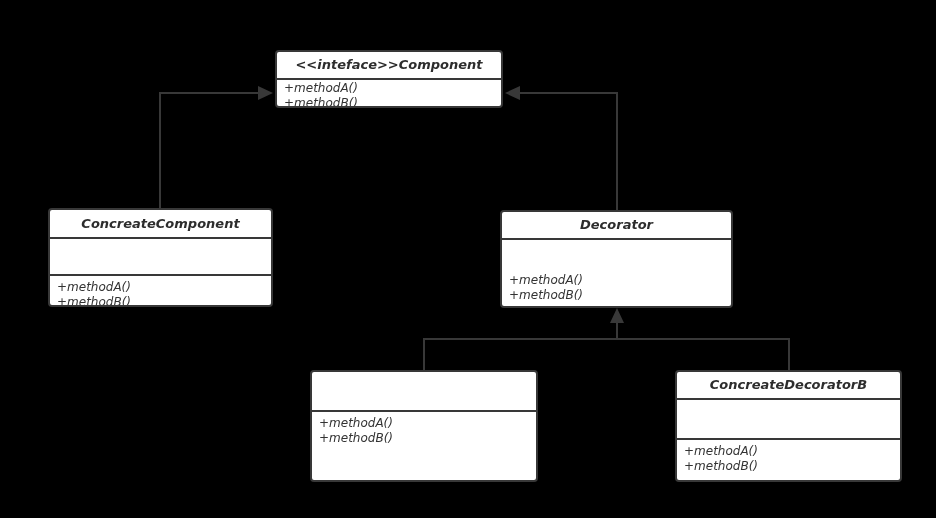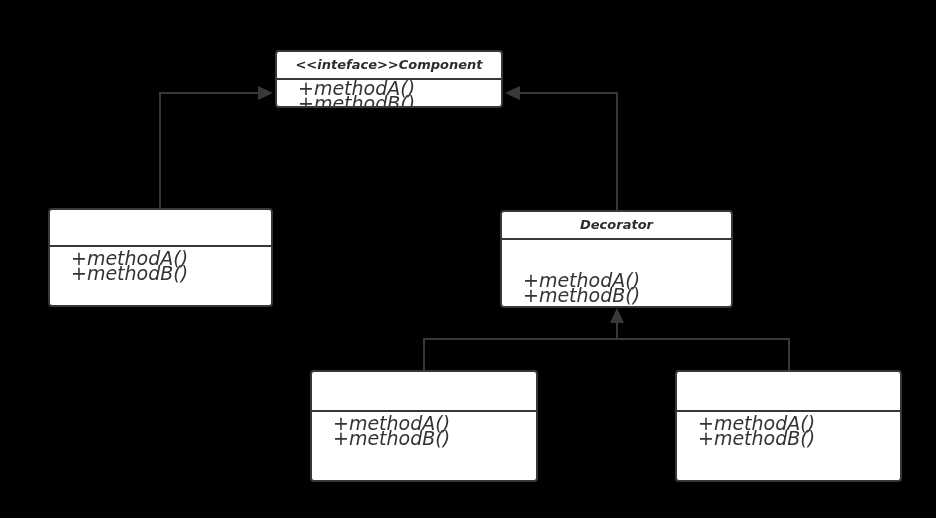--- a/index.html
+++ b/index.html
@@ -44,24 +44,24 @@
     white-space: nowrap;
     overflow: hidden;
   }
   .uml-attrs {
     flex: 0 0 auto;
     border-bottom: 2px solid var(--border);
   }
   .uml-methods {
     flex: 1 1 auto;
     overflow: hidden;
-    font-size: 19px;
+    font-size: 12px;
     color: var(--method-text);
     line-height: 15px;
-    padding: 1px 0 0 21px;
+    padding: 1px 0 0 7px;
     white-space: nowrap;
   }
   .line {
     position: absolute;
     background: var(--line);
   }
   .arrow {
     position: absolute;
     width: 0;
     height: 0;
@@ -89,20 +89,21 @@
 
   <div class="uml-class" style="left:275px; top:50px; width:228px; height:58px;">
     <div class="uml-title">&lt;&lt;inteface&gt;&gt;Component</div>
     <div class="uml-methods">
       <div>+methodA()</div>
       <div>+methodB()</div>
     </div>
   </div>
 
   <div class="uml-class" style="left:48px; top:208px; width:225px; height:99px;">
+    <div class="uml-title" style="height:27px; line-height:27px;">ConcreateComponent</div>
     <div class="uml-attrs" style="height:35px;"></div>
     <div class="uml-methods" style="padding-top:4px;">
       <div>+methodA()</div>
       <div>+methodB()</div>
     </div>
   </div>
 
   <div class="uml-class" style="left:500px; top:210px; width:233px; height:98px;gap:24px;">
     <div class="uml-title">Decorator</div>
     <div class="uml-methods" style="padding-top:9px;">
@@ -113,20 +114,21 @@
 
   <div class="uml-class" style="left:310px; top:370px; width:228px; height:112px;">
     <div class="uml-attrs" style="height:38px;"></div>
     <div class="uml-methods" style="padding-top:4px;">
       <div>+methodA()</div>
       <div>+methodB()</div>
     </div>
   </div>
 
   <div class="uml-class" style="left:675px; top:370px; width:227px; height:112px;">
+    <div class="uml-title">ConcreateDecoratorB</div>
     <div class="uml-attrs" style="height:38px;"></div>
     <div class="uml-methods" style="padding-top:4px;">
       <div>+methodA()</div>
       <div>+methodB()</div>
     </div>
   </div>
 
   <div class="line" style="left:159px; top:92px; width:2px; height:116px;"></div>
   <div class="line" style="left:159px; top:92px; width:101px; height:2px;"></div>
   <div class="arrow arrow-right" style="left:258px; top:86px;"></div>

